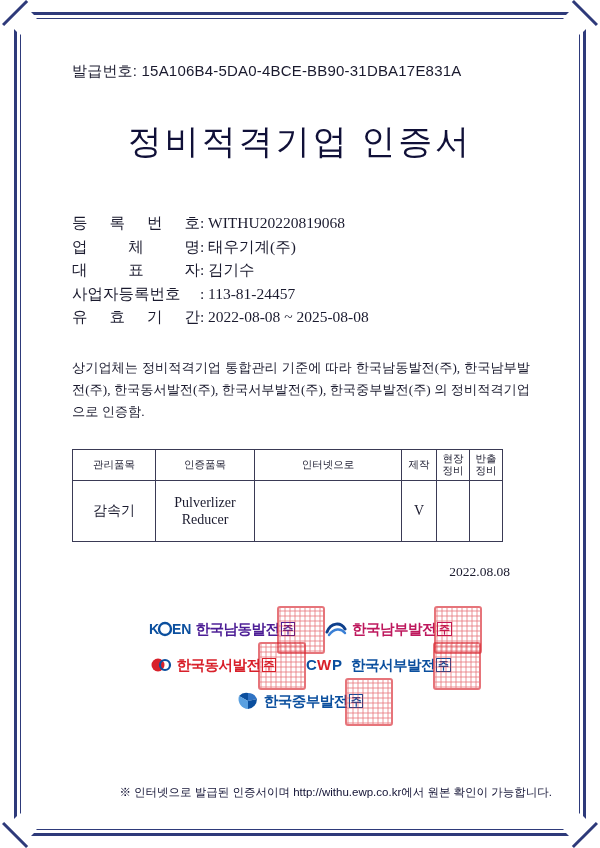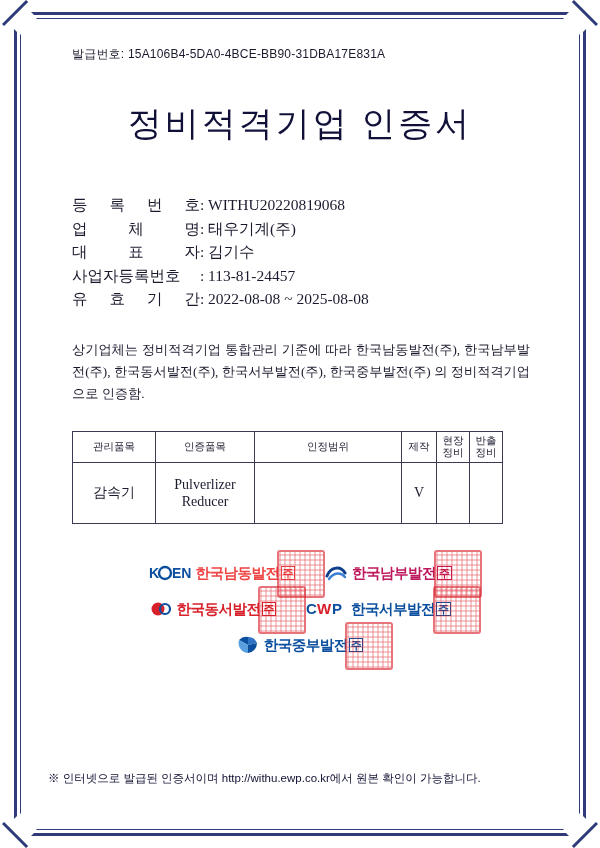--- a/index.html
+++ b/index.html
@@ -67,24 +67,24 @@
   .content {
     position: absolute;
     left: 48px;
     right: 48px;
     top: 46px;
     bottom: 40px;
   }
 
   .issue-no {
     font-family: "Liberation Sans", sans-serif;
-    font-size: 12px;
+    font-size: 15px;
     letter-spacing: 0.2px;
     color: #1a1a2e;
-    margin: 0 0 0 24px;
+    margin: 16px 0 0 24px;
   }
 
   .title {
     text-align: center;
     font-size: 34px;
     font-weight: normal;
     letter-spacing: 3px;
     color: #101038;
     margin-top: 38px;
   }
@@ -208,22 +208,22 @@
     top: -10px;
     background-image:
       repeating-linear-gradient(0deg, rgba(216,32,42,.40) 0 2px, transparent 2px 5px),
       repeating-linear-gradient(90deg, rgba(216,32,42,.40) 0 2px, transparent 2px 5px);
   }
 
   .footer-note {
     position: absolute;
     left: 0;
     right: 0;
-    bottom: 22px;
-    text-align: left;
+    bottom: 8px;
+    text-align: right;
     font-size: 11.5px;
     font-family: "Liberation Sans", sans-serif;
     color: #111133;
   }
 </style>
 </head>
 <body>
 
 <div class="cert-page">
 
@@ -298,21 +298,21 @@
       </div>
     </div>
 
     <div class="statement">상기업체는 정비적격기업 통합관리 기준에 따라 한국남동발전(주), 한국남부발전(주), 한국동서발전(주), 한국서부발전(주), 한국중부발전(주) 의 정비적격기업으로 인증함.</div>
 
     <table class="items">
       <thead>
         <tr>
           <th class="col-1">관리품목</th>
           <th class="col-2">인증품목</th>
-          <th class="col-3">인정범위</th>
+          <th class="col-3">인터넷으로</th>
           <th class="col-4">제작</th>
           <th class="col-5">
             <div>현장</div>
             <div>정비</div>
           </th>
           <th class="col-6">
             <div>반출</div>
             <div>정비</div>
           </th>
         </tr>
@@ -325,33 +325,34 @@
             <div>Reducer</div>
           </td>
           <td></td>
           <td>V</td>
           <td></td>
           <td></td>
         </tr>
       </tbody>
     </table>
 
+    <div class="date-line">2022.08.08</div>
 
     <div class="logos">
 
       <div class="logo-row">
         <div class="logo-item">
           <span class="logo-mark">
             <svg width="42" height="18" viewBox="0 0 42 18" aria-hidden="true">
               <text x="0" y="14" font-family="Liberation Sans, sans-serif" font-size="14" font-weight="bold" fill="#0b4f9e">K</text>
               <circle cx="16" cy="9" r="6" fill="none" stroke="#0b4f9e" stroke-width="2.4"></circle>
               <text x="23" y="14" font-family="Liberation Sans, sans-serif" font-size="14" font-weight="bold" fill="#0b4f9e">EN</text>
             </svg>
           </span>
-          <span class="logo-text" style="color:#ef4444"><span>한국남동발전</span><span class="ju">주</span></span>
+          <span class="logo-text" style="color:#4c1d95"><span>한국남동발전</span><span class="ju">주</span></span>
           <span class="seal"></span>
         </div>
 
         <div class="logo-item">
           <span class="logo-mark">
             <svg width="22" height="18" viewBox="0 0 22 18" aria-hidden="true">
               <path d="M2 12 C6 2, 16 2, 20 9" fill="none" stroke="#0e3f8c" stroke-width="3" stroke-linecap="round"></path>
               <path d="M4 15 C9 8, 16 8, 20 13" fill="none" stroke="#3a7fd5" stroke-width="2.4" stroke-linecap="round"></path>
             </svg>
           </span>

